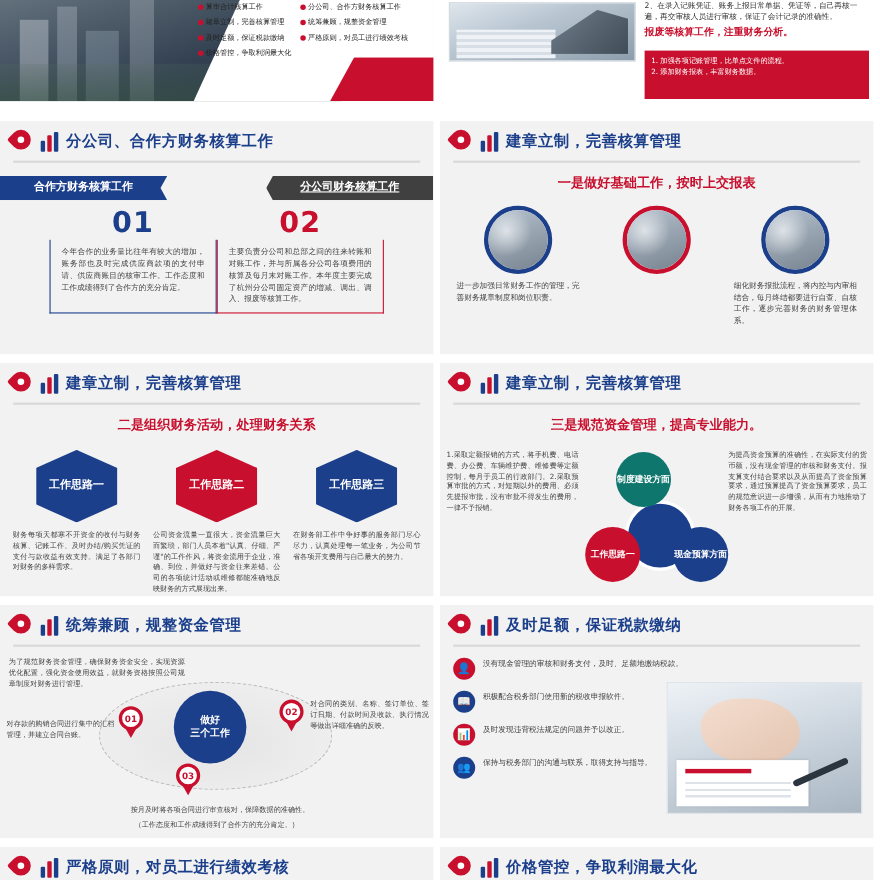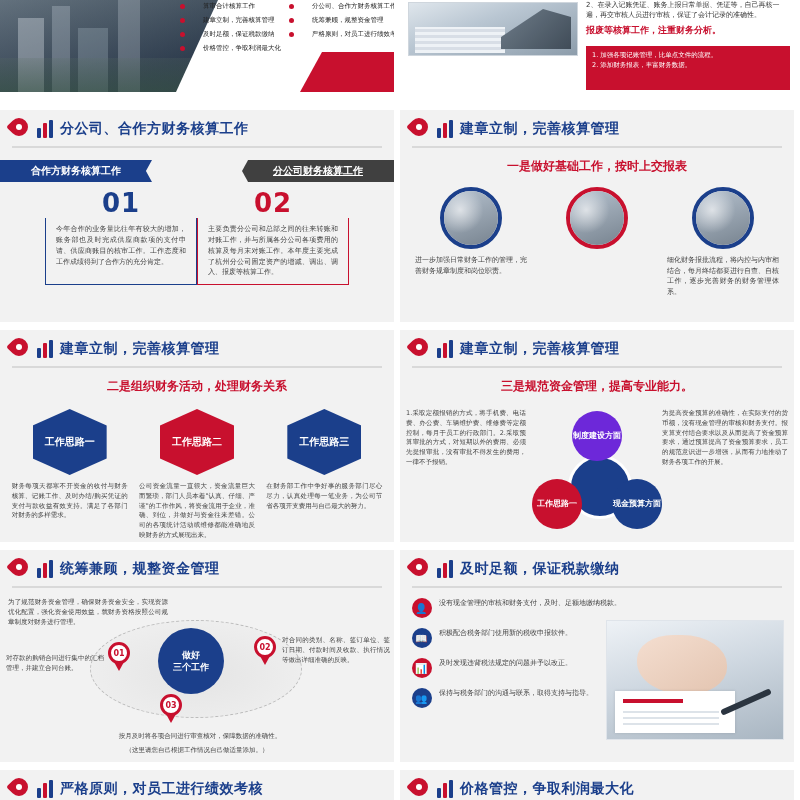--- a/index.html
+++ b/index.html
@@ -83,21 +83,21 @@
   }
   .red-wedge{
     position:absolute;left:300px;top:52px;width:96px;height:40px;background:#c8102e;
     clip-path:polygon(22px 0,100% 0,100% 100%,0 100%);
   }
   .bullets{
     position:absolute;left:180px;top:2px;width:212px;
     display:flex;gap:8px;
   }
   .bcol{display:flex;flex-direction:column;gap:5px;}
-  .bline{display:flex;align-items:center;gap:18px;font-size:6.5px;color:#222;white-space:nowrap;}
+  .bline{display:flex;align-items:center;gap:2px;font-size:6.5px;color:#222;white-space:nowrap;}
   .bdot{width:5px;height:5px;background:#c8102e;border-radius:50%;flex:none;}
 
   
   .tr-photo{
     position:absolute;left:8px;top:2px;width:168px;height:52px;
     background:linear-gradient(160deg,#dfe6ec 0%,#b9c6d2 40%,#8d9dab 100%);
     border:1px solid #cfd6dd;
   }
   .tr-photo:before{
     content:"";position:absolute;left:6px;top:24px;width:90px;height:26px;
@@ -167,21 +167,21 @@
   .hex.red{background:#c8102e;}
   .hex-cap{font-size:6.5px;color:#444;line-height:1.5;margin-top:7px;text-align:justify;}
 
   
   .tri-wrap{position:relative;height:150px;margin-top:8px;}
   .lobe{
     position:absolute;width:50px;height:50px;border-radius:50%;
     color:#fff;font-size:8px;font-weight:bold;display:flex;align-items:center;
     justify-content:center;text-align:center;line-height:1.25;
   }
-  .lobe.a{background:#6d28d9;left:172px;top:8px;}
+  .lobe.a{background:#0f766e;left:160px;top:8px;}
   .lobe.b{background:#c8102e;left:132px;top:76px;}
   .lobe.c{background:#1b3f8b;left:212px;top:76px;}
   .hub{
     position:absolute;left:168px;top:52px;width:58px;height:58px;border-radius:50%;
     background:#1b3f8b;border:3px solid #fff;
   }
   .tri-note{
     position:absolute;font-size:6.5px;color:#444;line-height:1.5;text-align:justify;
   }
   .tri-note.left{left:6px;top:6px;width:120px;}
@@ -465,21 +465,21 @@
         <div class="head">02</div>
           <div class="tail"></div>
       </div>
       <div class="pin-txt" style="left:282px;top:42px;width:108px;">对合同的类别、名称、签订单位、签订日期、付款时间及收款、执行情况等做出详细准确的反映。</div>
       <div class="mpin" style="left:160px;top:100px;">
         <div class="head">03</div>
           <div class="tail"></div>
       </div>
       <div class="pin-txt" style="left:40px;top:138px;width:320px;text-align:center;">按月及时将各项合同进行审查核对，保障数据的准确性。</div>
     </div>
-    <div class="pin-txt" style="position:relative;margin:2px 12px 0 12px;text-align:center;">（这里请您自己根据工作情况自己做适量添加。）</div>
+    <div class="pin-txt" style="position:relative;margin:2px 12px 0 12px;text-align:center;">（工作态度和工作成绩得到了合作方的充分肯定。）</div>
   </div>
 
   <div class="slide c1 r3">
     <div class="s-head">
       <span class="badge">
           <span class="pin"></span>
           <span class="dot"></span>
         </span>
       <span class="bars">
           <i></i>

